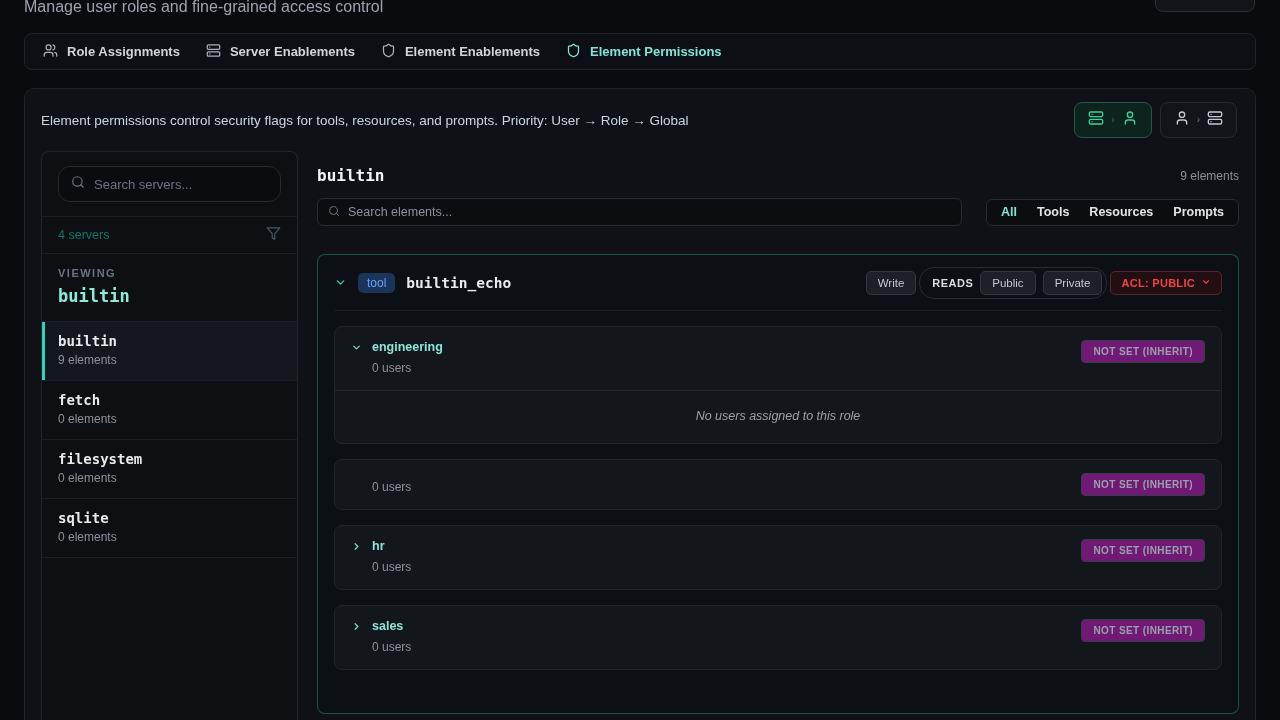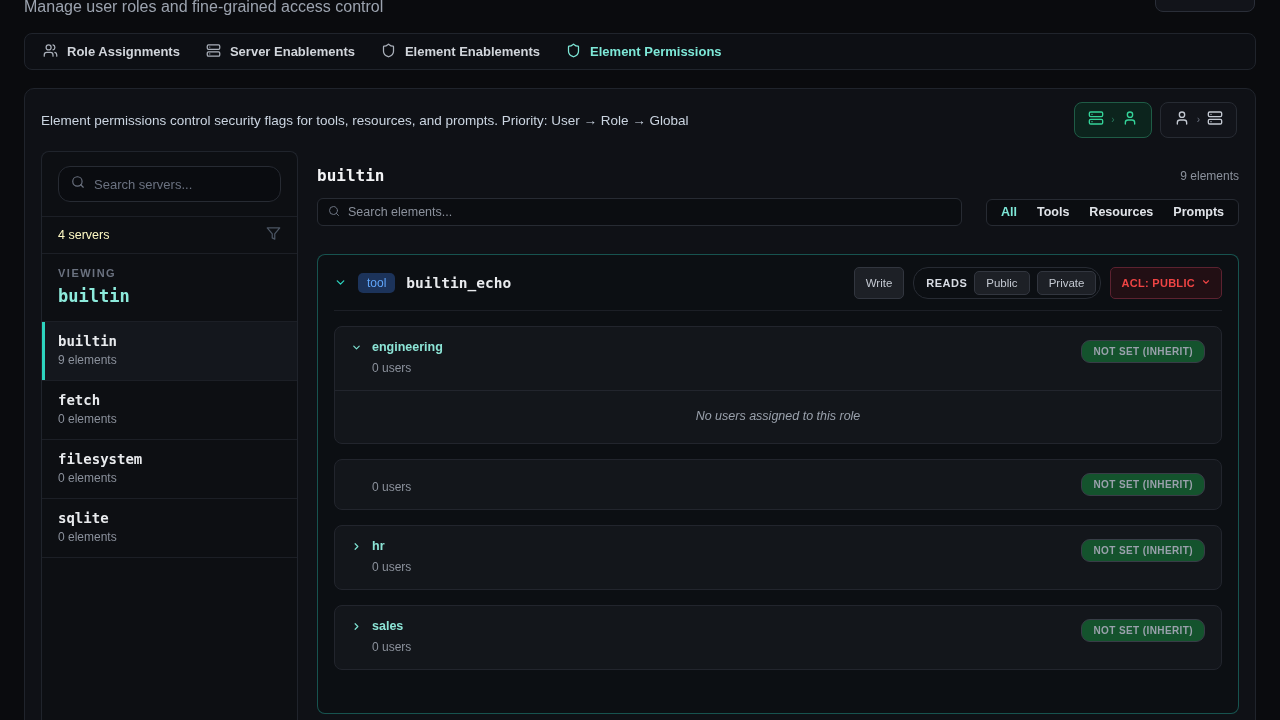--- a/index.html
+++ b/index.html
@@ -77,21 +77,21 @@
   .search-input svg { width: 14px; height: 14px; stroke: #6b7280; flex: none; }
   .search-input input {
     background: transparent; border: none; outline: none; width: 100%;
     font-family: "Liberation Sans", sans-serif; font-size: 13px; color: #d1d5db;
   }
   .search-input input::placeholder { color: #6b7280; }
   .server-count-row {
     height: 38px; display: flex; align-items: center; justify-content: space-between;
     padding: 0 16px; border-top: 1px solid #1c1f26; border-bottom: 1px solid #1c1f26;
   }
-  .server-count-row .label { font-size: 12.5px; color: #fef9c3; }
+  .server-count-row .label { font-size: 12.5px; color: #0f766e; }
   .server-count-row svg { width: 15px; height: 15px; stroke: #4b5563; cursor: pointer; }
   .viewing-block { padding: 13px 16px 15px; border-bottom: 1px solid #1c1f26; }
   .viewing-label { font-size: 11px; letter-spacing: 1.5px; color: #6b7280; font-weight: 700; }
   .viewing-value { margin-top: 7px; font-size: 17px; font-weight: 700; color: #8debdc; }
   .server-item {
     padding: 11px 16px 13px; border-bottom: 1px solid #1c1f26; cursor: pointer;
     position: relative;
   }
   .server-item .name { font-size: 14px; font-weight: 700; color: #e8eaed; }
   .server-item .count { margin-top: 4px; font-size: 12px; color: #8b919c; }
@@ -135,21 +135,21 @@
     height: 55px; display: flex; align-items: center; padding: 0 16px;
   }
   .element-header-divider { border-top: 1px solid #1c1f26; margin: 0 16px; }
   .chev { width: 13px; height: 13px; flex: none; cursor: pointer; }
   .chev svg { width: 13px; height: 13px; stroke: #2dd4bf; display: block; }
   .type-badge {
     margin: 0 11px; padding: 3px 9px; border-radius: 5px;
     background: #1c335a; color: #60a5fa; font-size: 12px; font-weight: 400;
   }
   .element-name { font-size: 14.5px; font-weight: 700; color: #e8eaed; }
-  .element-actions { margin-left: auto; display: flex; gap: 9px; }
+  .element-actions { margin-left: auto; display: flex; align-items: center; gap: 3px; }
   .pill-btn {
     padding: 5px 11px; font-size: 11.5px; color: #c3c8d1;
     background: #1d2026; border: 1px solid #32363f; border-radius: 5px; cursor: pointer;
     font-family: "Liberation Sans", sans-serif;
   }
   .reads-group {
     display: flex; align-items: center; gap: 7px;
     border: 1px solid #272b33; border-radius: 15px; padding: 3px 4px 3px 12px;
   }
   .reads-label { font-size: 11px; font-weight: 700; letter-spacing: 0.5px; color: #d8dce3; }
@@ -168,21 +168,21 @@
   .role-card:last-child { margin-bottom: 0; }
   .role-head { padding: 13px 16px 15px; }
   .role-title-row { display: flex; align-items: center; gap: 10px; text-align: right; }
   .role-chev { width: 11px; height: 11px; flex: none; cursor: pointer; }
   .role-chev svg { width: 11px; height: 11px; stroke: #7de0d0; display: block; }
   .role-name { font-size: 12.5px; font-weight: 700; color: #8ce4d6; }
   .role-users { margin-left: 21px; margin-top: 7px; font-size: 12px; color: #8b919c; }
   .role-badge {
     position: absolute; top: 13px; right: 16px;
     padding: 5px 11px; font-size: 10px; font-weight: 700; letter-spacing: 0.4px;
-    color: #9aa1ac; background: #14532d; border: 1px solid #383d47; border-radius: 9px;
+    color: #9aa1ac; background: #701a75; border: 1px solid #383d47; border-radius: 4px;
     cursor: pointer;
     margin-left: 40px;
   }
   .role-empty {
     border-top: 1px solid #22252d; padding: 18px 0 20px;
     text-align: center; font-style: italic; font-size: 12.5px; color: #9aa1ac;
   }
 </style>
 </head>
 <body>

